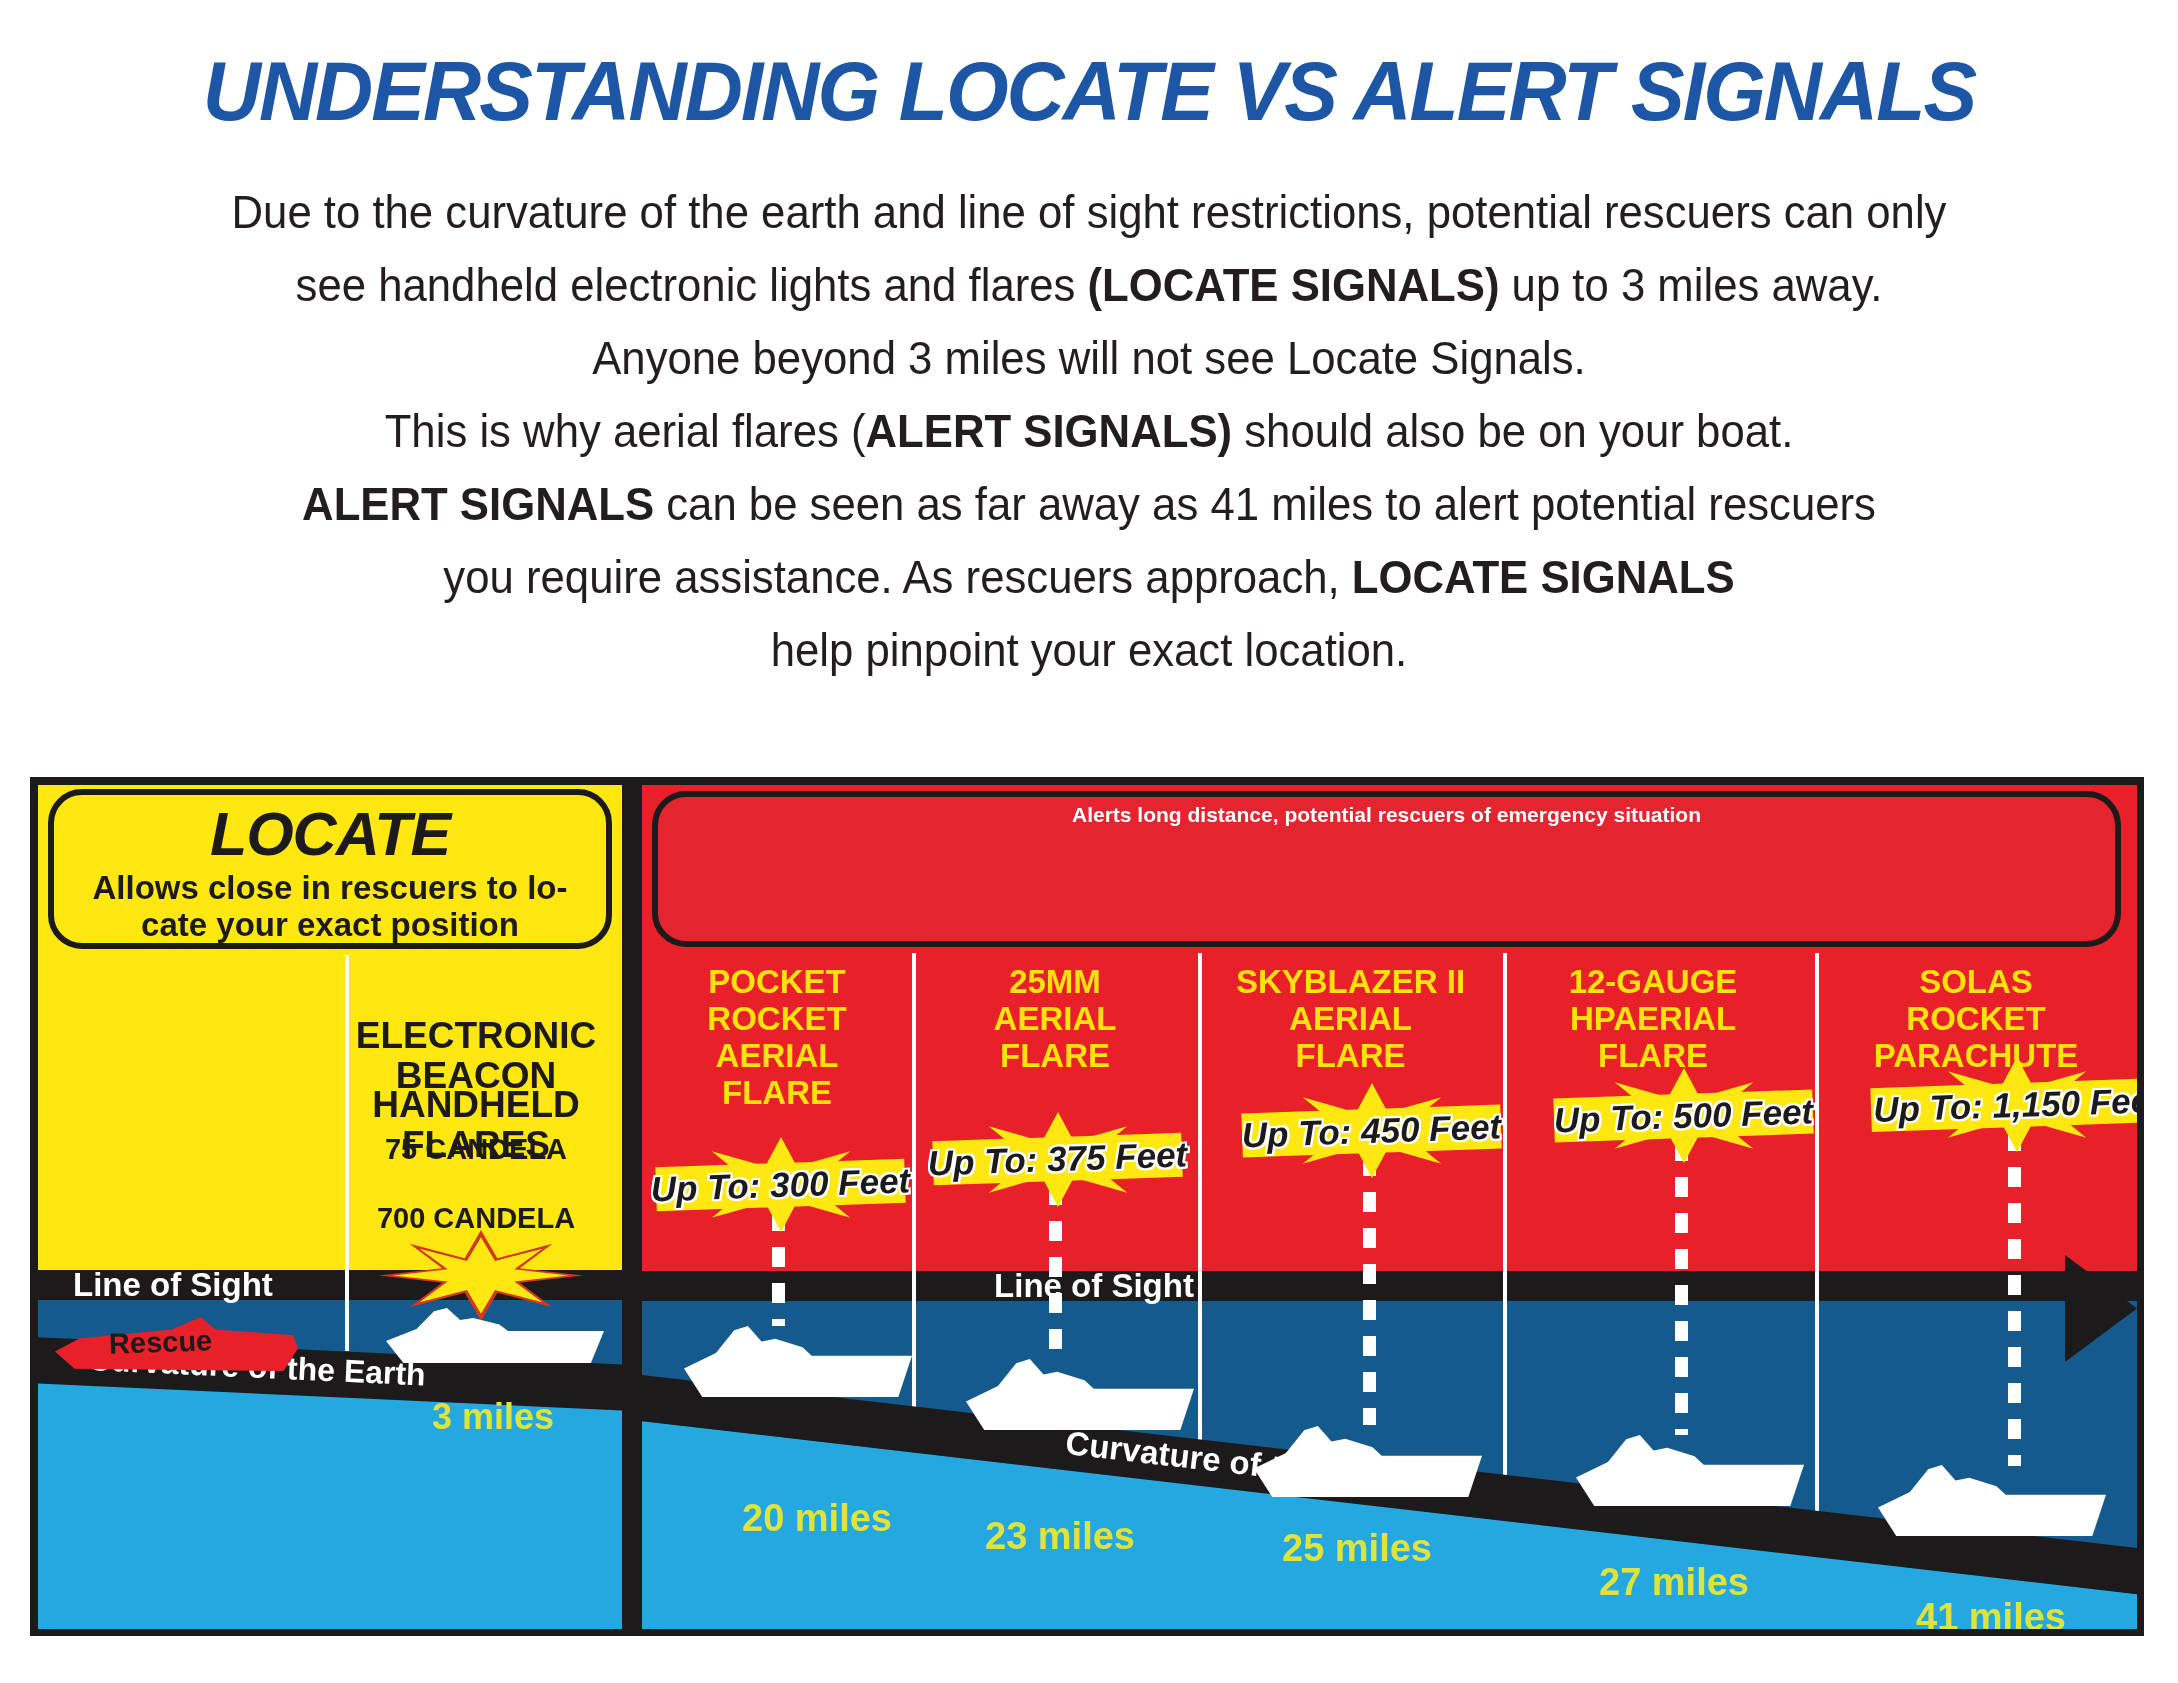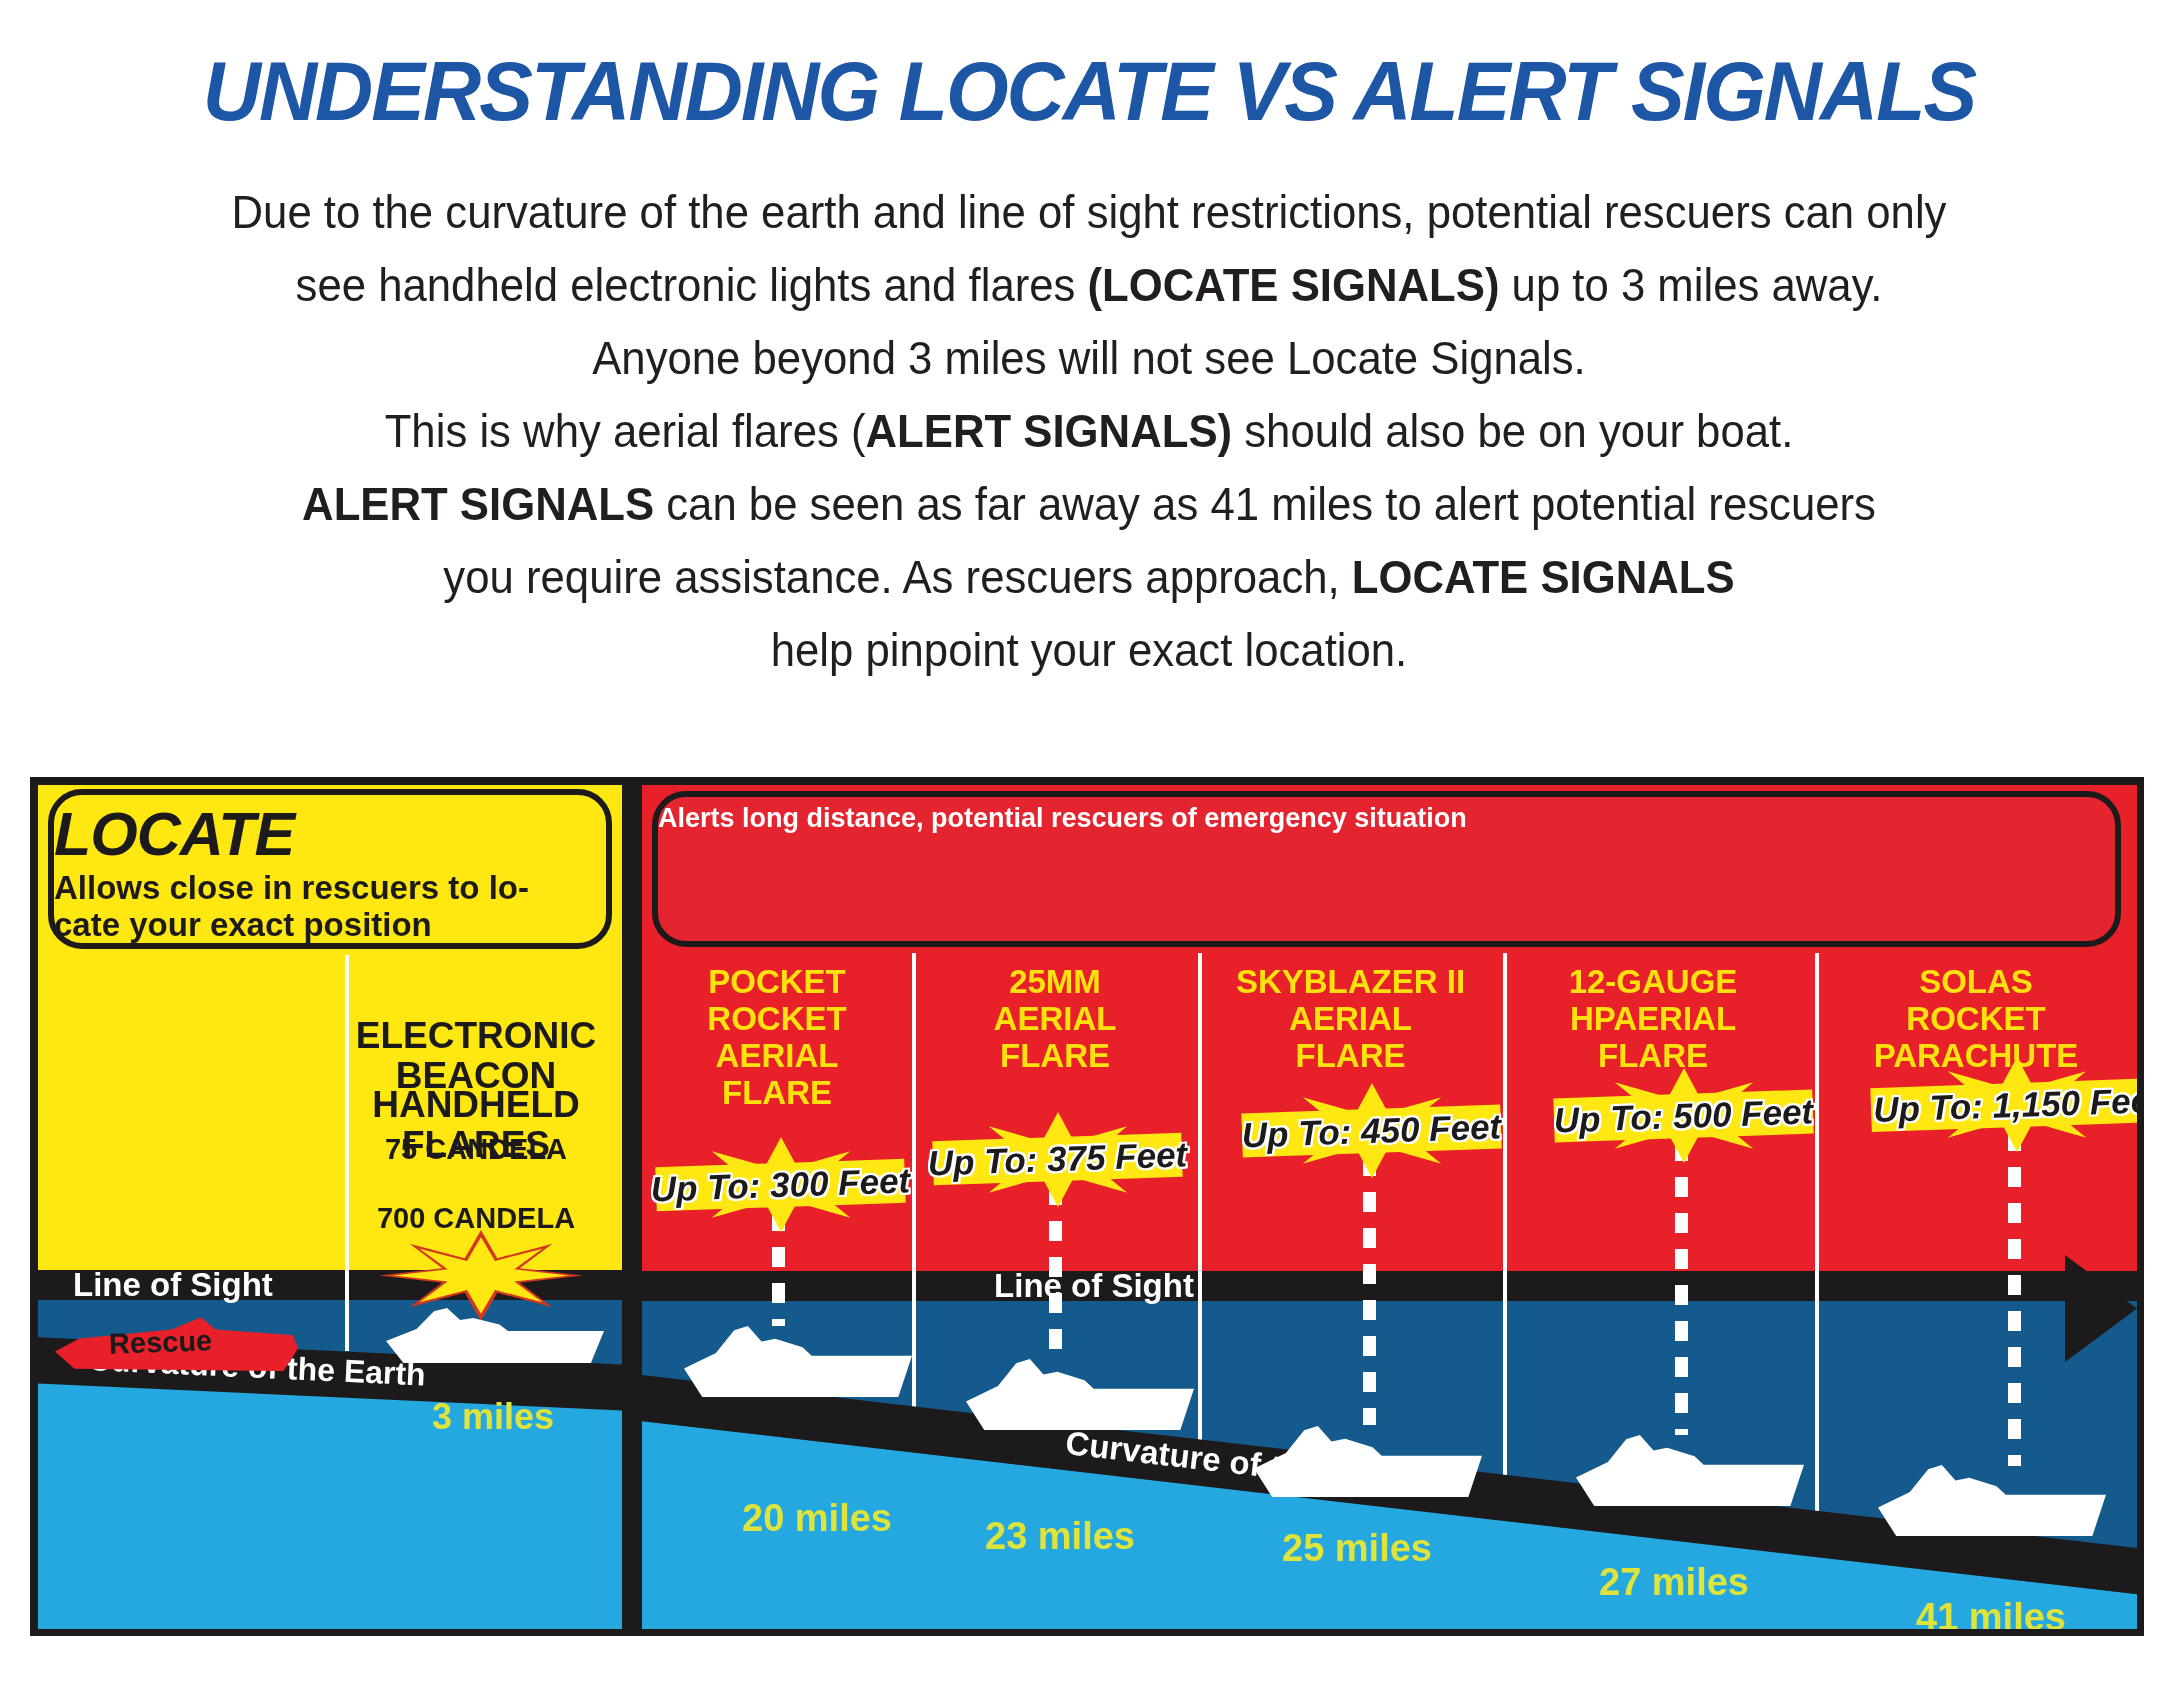--- a/index.html
+++ b/index.html
@@ -24,29 +24,29 @@
   #intro b{font-weight:bold;}
 
   
   #diagram{left:30px;top:777px;width:2114px;height:859px;background:#1d1a1b;}
   .panel{position:absolute;overflow:hidden;}
   #locate-panel{left:8px;top:8px;width:584px;height:844px;background:#ffe712;}
   #alert-panel{left:612px;top:8px;width:1495px;height:844px;background:#e8202a;}
 
   .hdr-box{
     position:absolute;border:6px solid #1d1a1b;border-radius:34px;
-    box-sizing:border-box;text-align:left;
+    box-sizing:border-box;text-align:center;
   }
   #locate-hdr{left:10px;top:4px;width:564px;height:160px;background:#ffe712;}
   #alert-hdr{left:10px;top:6px;width:1469px;height:156px;background:#e4242e;}
   .hdr-title{font-weight:bold;font-style:italic;letter-spacing:-1px;}
   #locate-hdr .hdr-title{font-size:61px;color:#1d1a1b;margin-top:4px;}
   #alert-hdr .hdr-title{font-size:63px;color:#ffffff;margin-top:6px;}
   #locate-hdr .hdr-sub{font-size:33px;line-height:37px;font-weight:bold;color:#1d1a1b;}
-  #alert-hdr .hdr-sub{font-size:27px;font-weight:bold;color:#ffffff;margin-top:6px;}
+  #alert-hdr .hdr-sub{font-size:21px;font-weight:bold;color:#ffffff;margin-top:6px;}
 
   
   .los-band{position:absolute;left:0;height:30px;background:#1d1a1b;}
   .los-text{position:absolute;height:30px;line-height:30px;font-size:33px;font-weight:bold;color:#ffffff;}
   .darkwater{position:absolute;left:0;background:#155a8c;}
   .curve-band{position:absolute;background:#1d1a1b;transform-origin:left top;}
   .lightwater{position:absolute;background:#25a8e0;transform-origin:left top;}
   .curve-text{position:absolute;font-size:33px;font-weight:bold;color:#ffffff;transform-origin:left top;}
 
   .divider{position:absolute;width:4px;background:#ffffff;}

